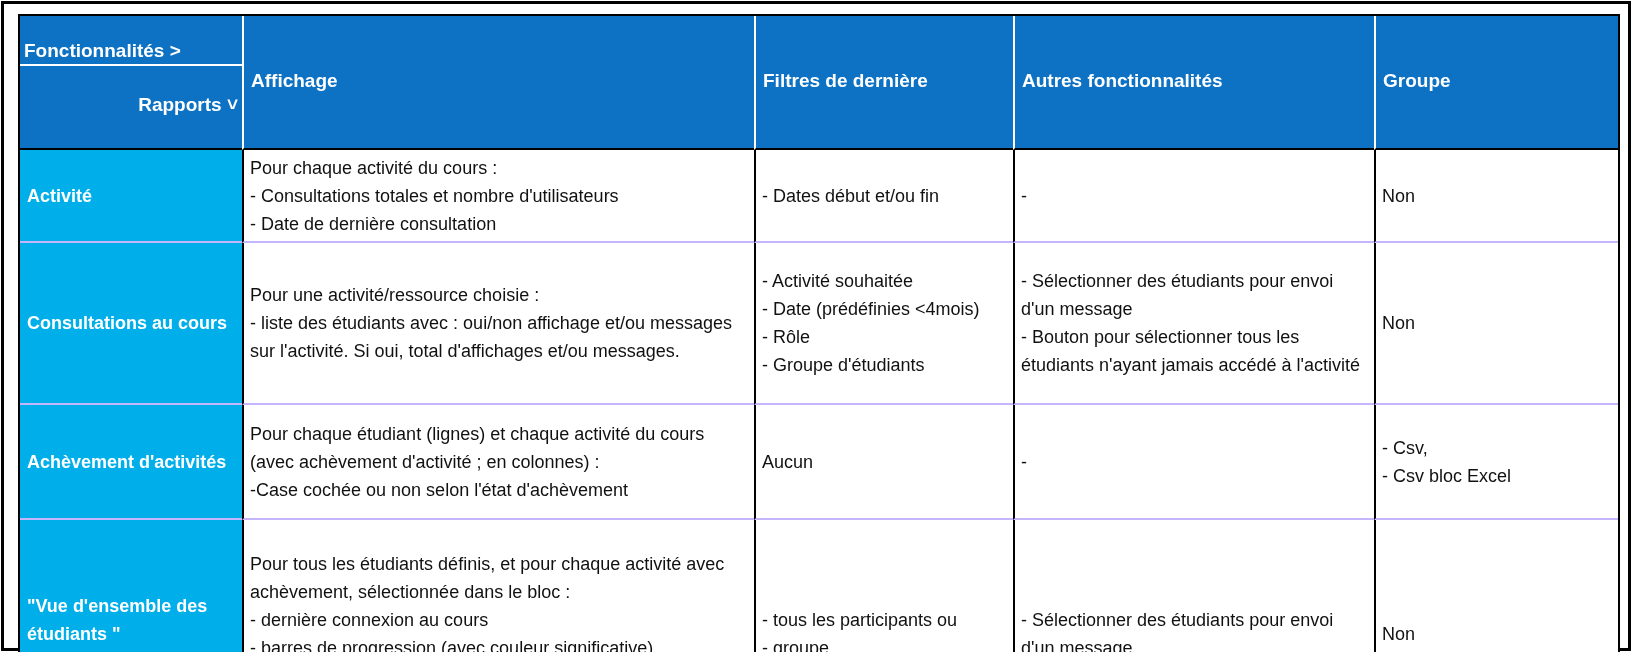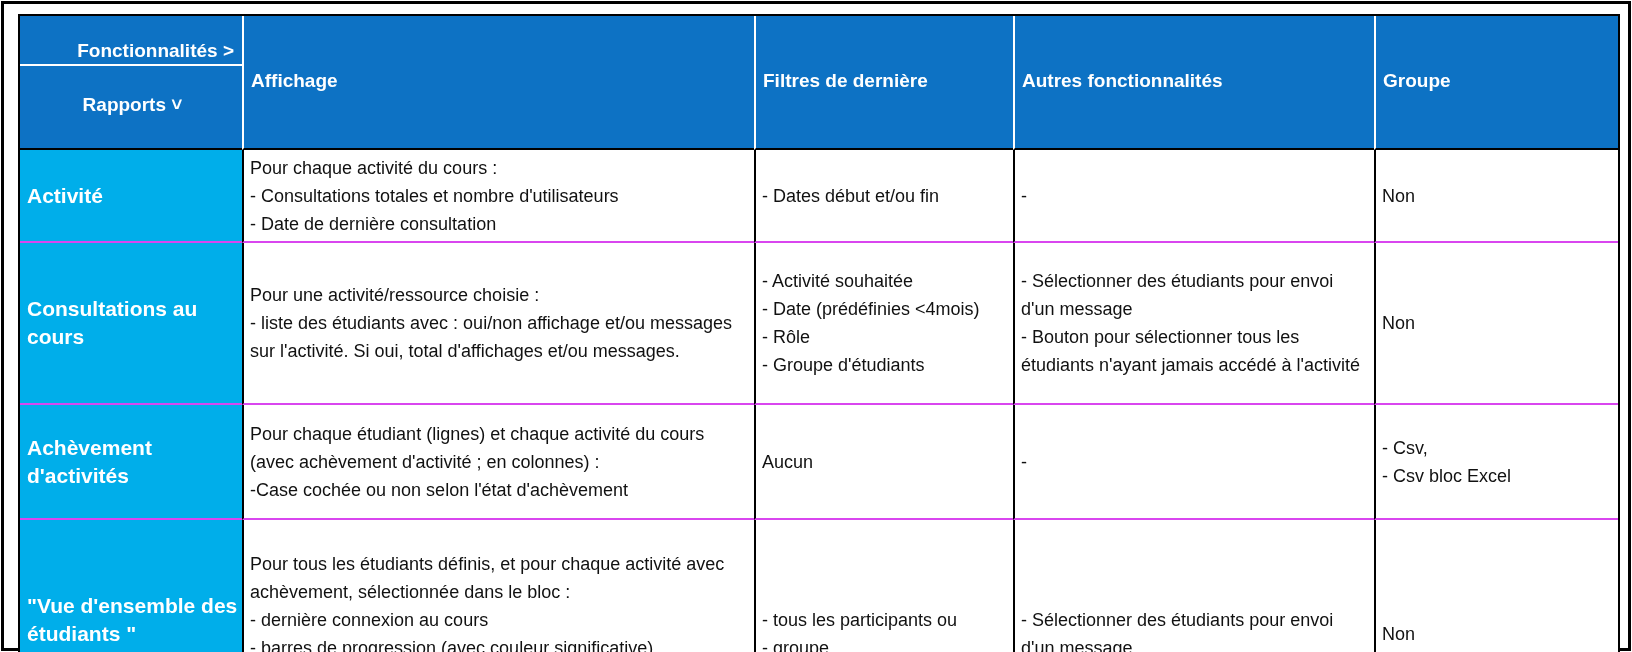--- a/index.html
+++ b/index.html
@@ -36,45 +36,45 @@
     font-size:19px;
     text-align:left;
     padding:2px 8px 4px 7px;
     border-bottom:2px solid #000000;
   }
   thead th + th{ border-left:2px solid #ffffff; }
   th.corner{ padding:0; }
   .corner-top{
     height:25px;
     border-bottom:2px solid #ffffff;
-    text-align:right;
+    text-align:left;
     padding:1px 8px 0 4px;
     line-height:24px;
   }
   .corner-bottom{
     height:34px;
-    text-align:center;
+    text-align:right;
     padding:4px 4px 0 7px;
     line-height:26px;
   }
   
   tbody td{
     color:#111111;
     font-size:18px;
     line-height:28px;
     padding:2px 10px 2px 6px;
     background:#ffffff;
   }
   tbody td + td{ border-left:2px solid #000000; }
-  tbody tr:not(:last-child) td{ border-bottom:2px solid #d946ef; }
+  tbody tr:not(:last-child) td{ border-bottom:2px solid #c4b5fd; }
   td.rowlabel{
     background:#00aeea;
     color:#ffffff;
     font-weight:bold;
-    font-size:21px;
+    font-size:18px;
     line-height:28px;
     padding:2px 4px 2px 7px;
   }
   td.sel{ position:relative; }
   .sel-border{
     position:absolute;
     inset:-2px;
     border:2px solid #1e7345;
     pointer-events:none;
     z-index:2;

